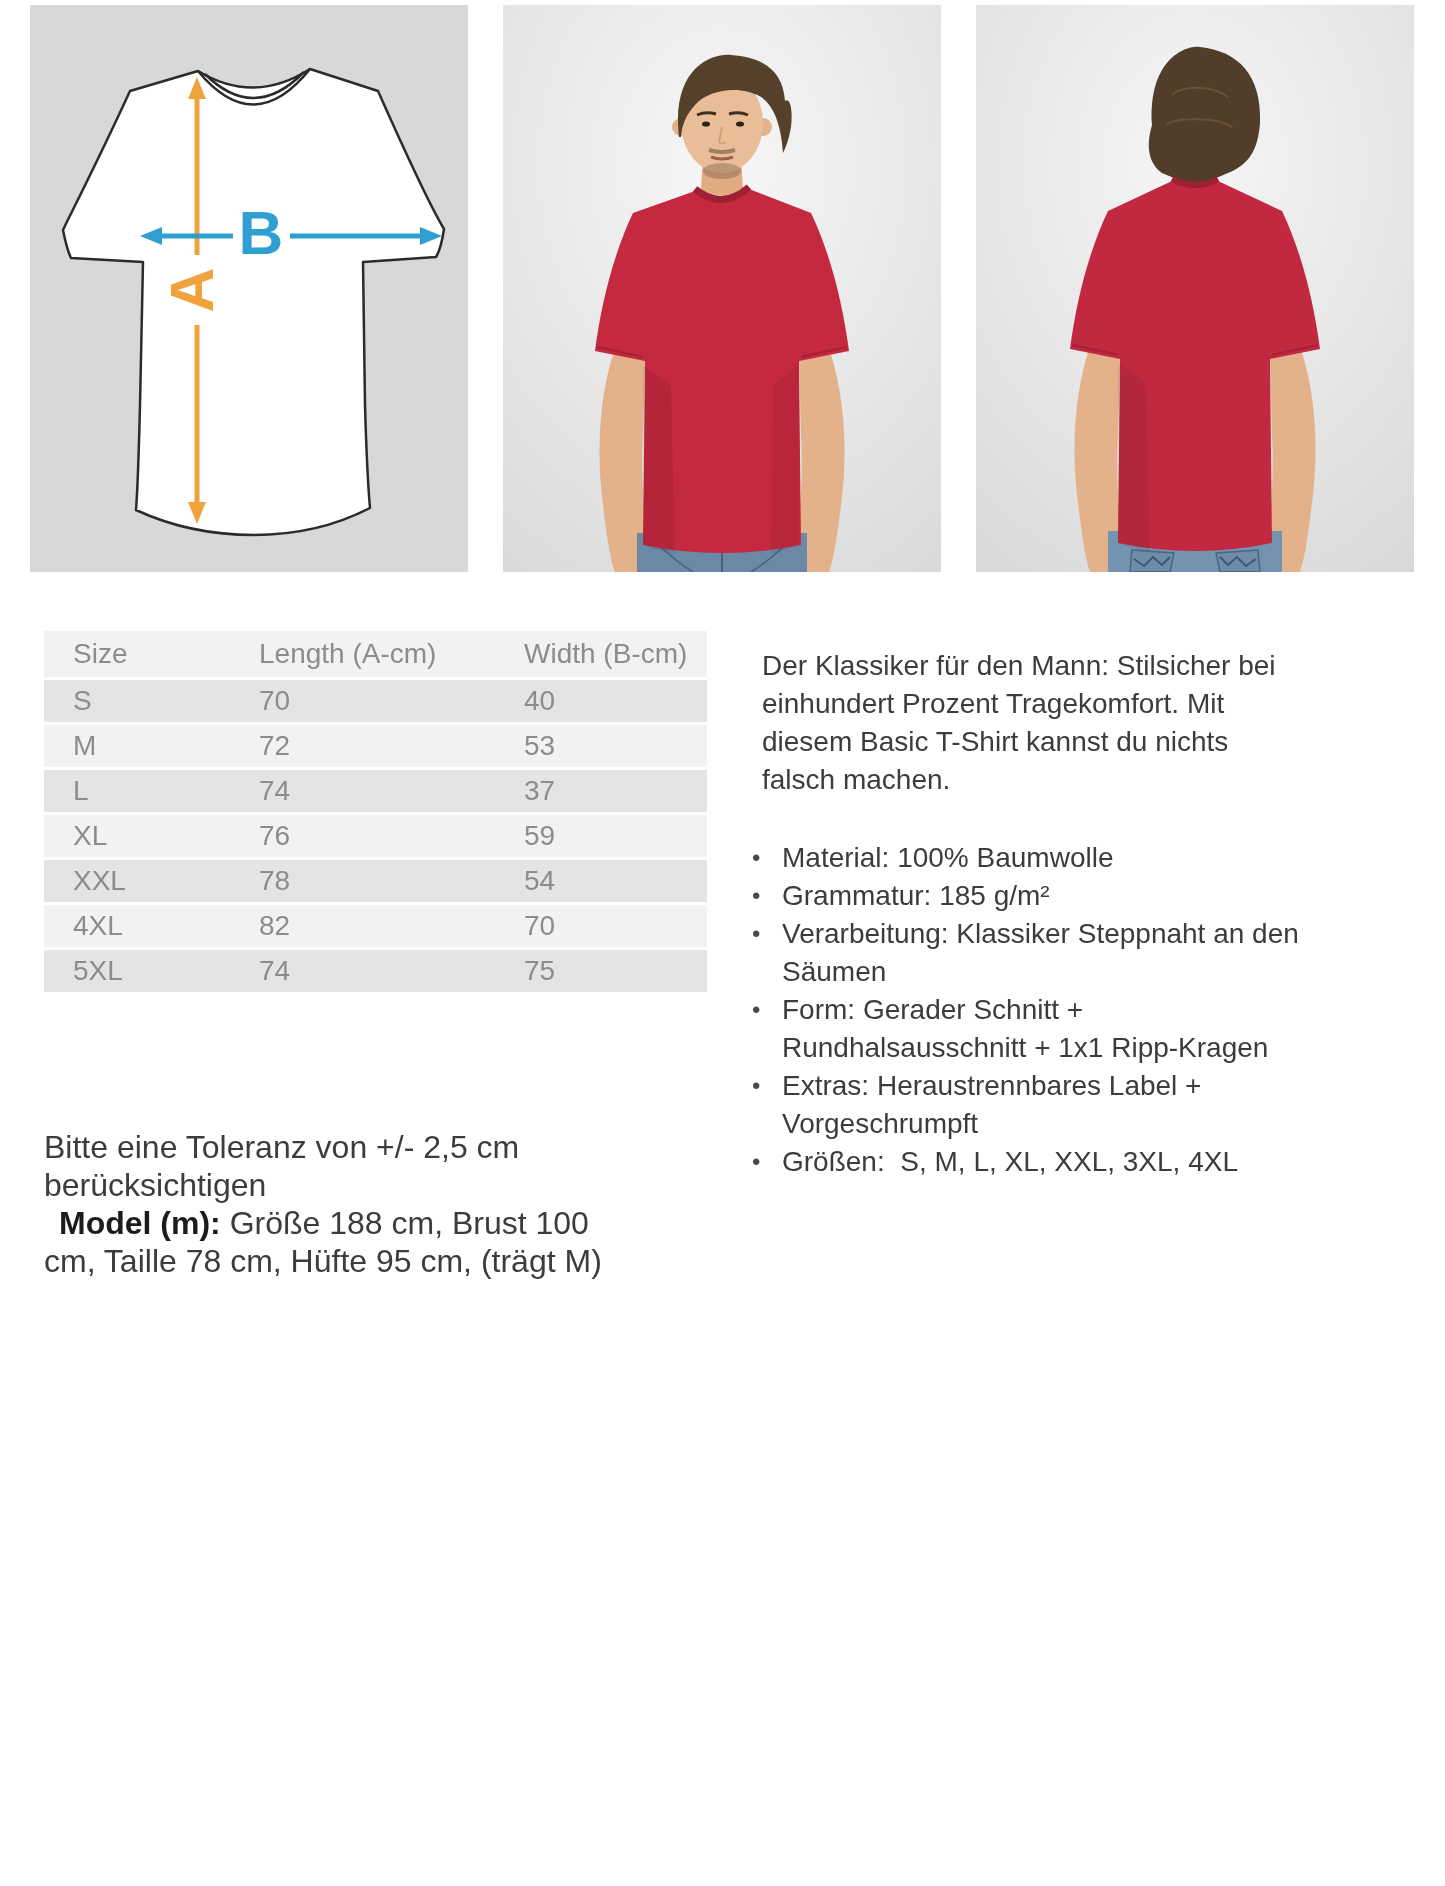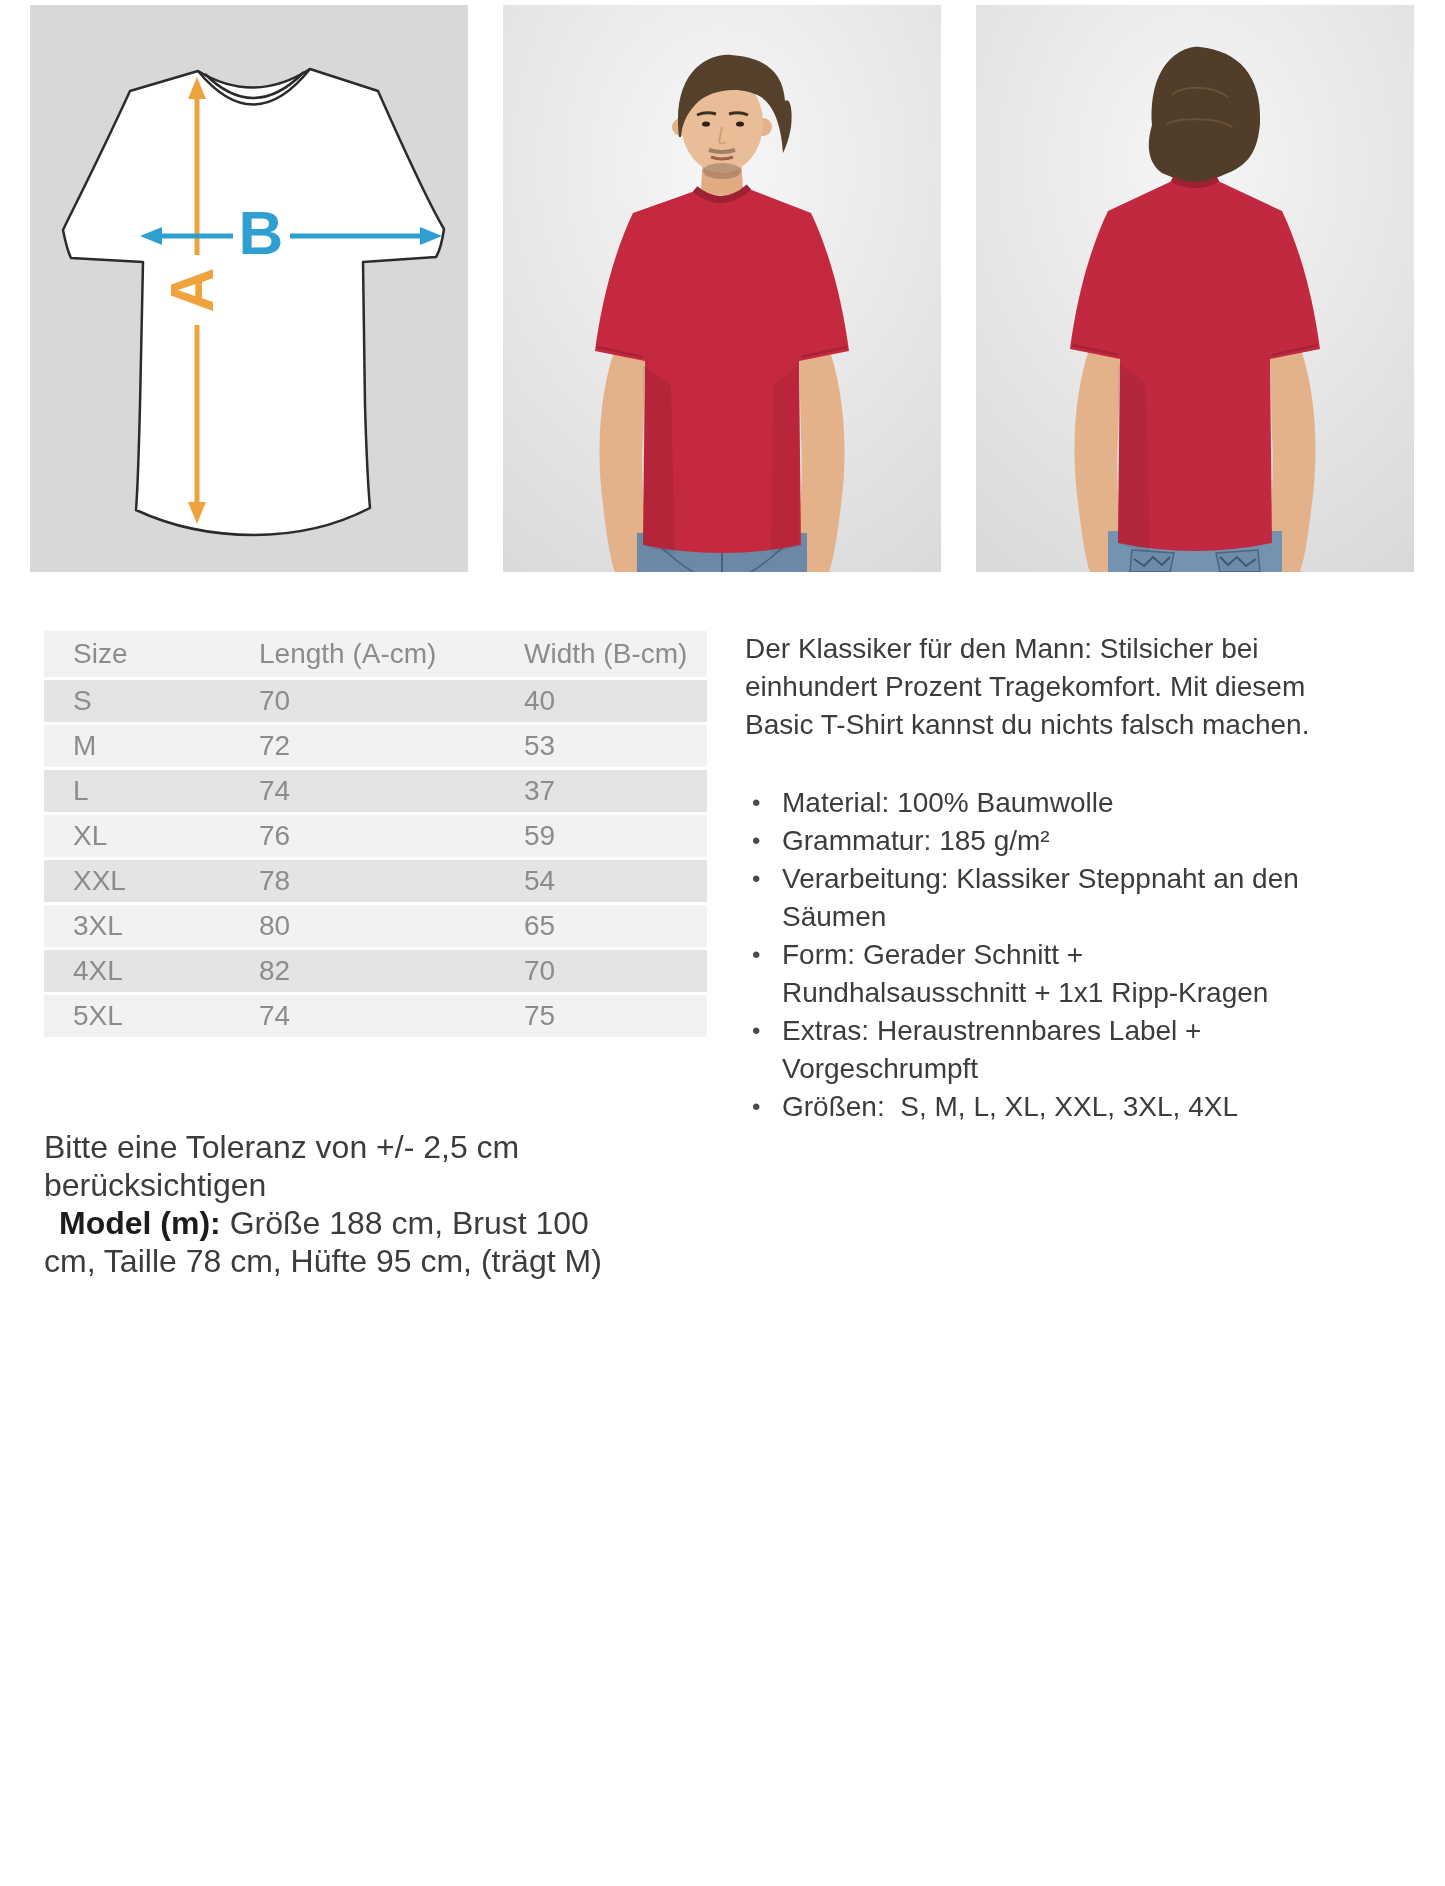--- a/index.html
+++ b/index.html
@@ -22,21 +22,21 @@
   table.size-chart tbody tr:nth-child(even) td{background:#f3f2f0;}
   table.size-chart th:first-child,table.size-chart td:first-child{padding-left:29px;}
 
   .notes{position:absolute;top:1128px;left:44px;width:585px;
          font-size:32px;line-height:38px;color:#3c3c3c;}
   .notes b{color:#1c1c1c;margin-left:15px;}
 
   
   .desc{position:absolute;top:630px;left:745px;width:572px;
         font-size:28px;line-height:38px;color:#3c3c3c;}
-  .desc p{margin:0;}
+  .desc p{margin:17px;}
   .desc ul{list-style:none;margin:40px 0 0 0;padding:0;}
   .desc li{display:flex;}
   .bullet{flex:0 0 37px;width:37px;padding-left:7px;box-sizing:border-box;
           font-size:24px;line-height:38px;color:#4a4a4a;}
   .li-text{flex:1;white-space:pre-wrap;}
 </style>
 </head>
 <body>
 
 <div class="page">
@@ -190,25 +190,20 @@
             <td>XL</td>
             <td>76</td>
             <td>59</td>
           </tr>
         <tr>
             <td>XXL</td>
             <td>78</td>
             <td>54</td>
           </tr>
         <tr>
-            <td>3XL</td>
-            <td>80</td>
-            <td>65</td>
-          </tr>
-        <tr>
             <td>4XL</td>
             <td>82</td>
             <td>70</td>
           </tr>
         <tr>
             <td>5XL</td>
             <td>74</td>
             <td>75</td>
           </tr>
       </tbody>

